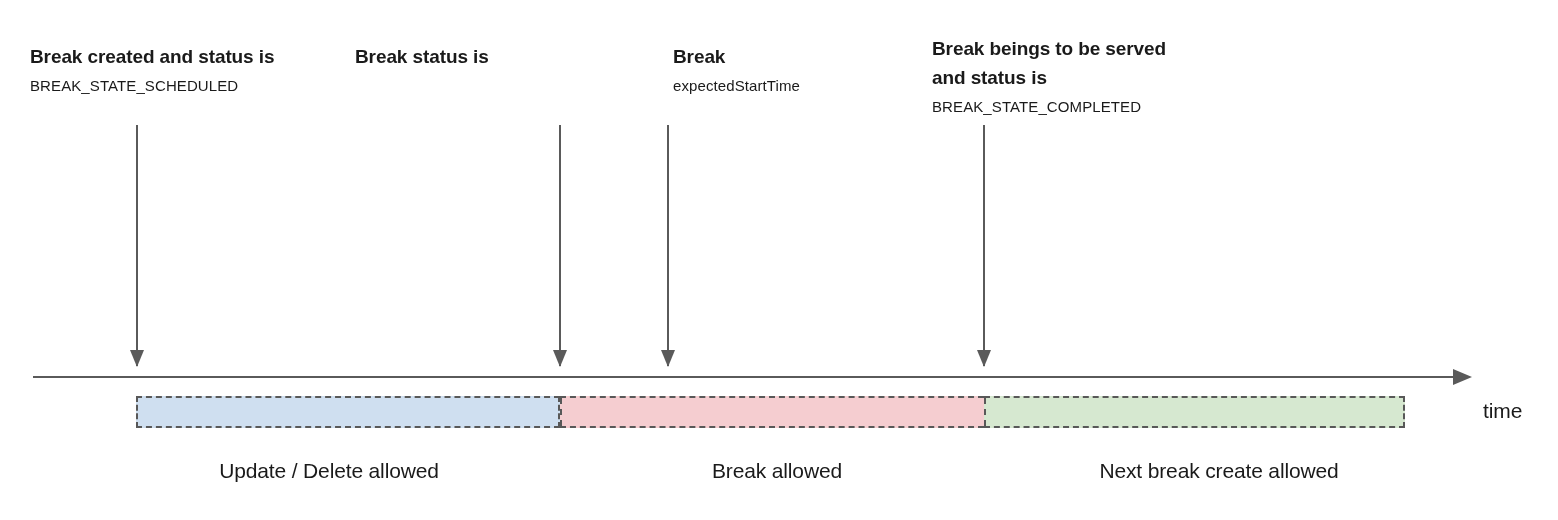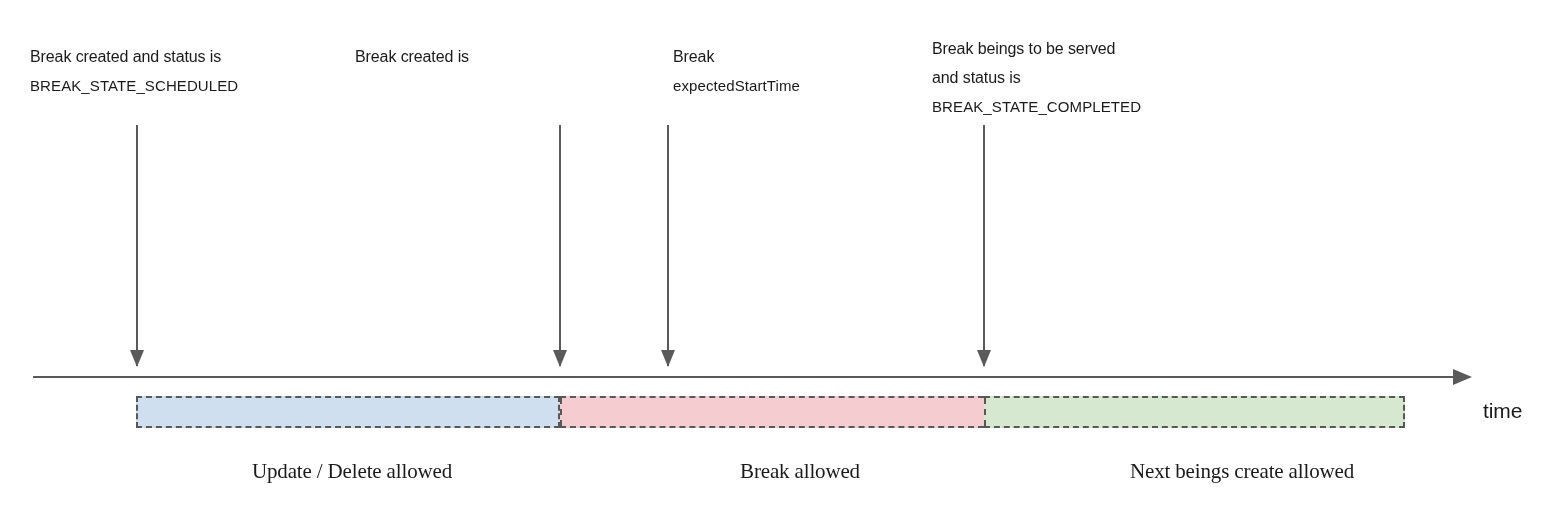--- a/index.html
+++ b/index.html
@@ -21,22 +21,23 @@
 
   
   .annot {
     position: absolute;
     color: #1a1a1a;
     line-height: 29px;
     white-space: nowrap;
   }
   .annot .prose {
     font-family: "Liberation Sans", sans-serif;
-    font-size: 16px;
+    font-size: 19px;
     letter-spacing: -0.1px;
+    font-weight: bold;
   }
   .annot .code {
     font-family: Liberation Sans, sans-serif;
     font-size: 15px;
     letter-spacing: 0.1px;
   }
   .annot .line { display: block; }
 
   
   .drop-arrow {
@@ -99,41 +100,40 @@
     top: 398px;
     width: 2px;
     height: 28px;
     border-left: 2px dashed #585858;
     box-sizing: border-box;
   }
 
   
   .caption {
     position: absolute;
-    font-family: Liberation Serif, serif;
+    font-family: Liberation Sans, sans-serif;
     font-size: 21px;
     color: #1a1a1a;
     letter-spacing: -0.15px;
     white-space: nowrap;
     transform: translateX(-50%);
-    margin-left: 23px;
   }
 </style>
 </head>
 <body>
 
 <div id="canvas">
 
   <div class="annot" style="left: 30px; top: 42px;">
     <span class="line prose">Break created and status is</span>
     <span class="line code">BREAK_STATE_SCHEDULED</span>
   </div>
 
   <div class="annot" style="left: 355px; top: 42px;">
-    <span class="line prose">Break created is</span>
+    <span class="line prose">Break status is</span>
   </div>
 
   <div class="annot" style="left: 932px; top: 34px;">
     <span class="line prose">Break beings to be served</span>
     <span class="line prose">and status is</span>
     <span class="line code">BREAK_STATE_COMPLETED</span>
   </div>
 
   <div class="annot" style="left: 673px; top: 42px;">
     <span class="line prose">Break</span>
@@ -162,15 +162,15 @@
   <div id="axis-label" style="left: 1483px; top: 363px; margin-top: 36px;">time</div>
 
   <div class="phase-bar" style="left: 136px; width: 424px; background: rgb(207, 223, 240);"></div>
   <div class="phase-bar mid" style="left: 560px; width: 424px; background: rgb(245, 205, 208);"></div>
   <div class="phase-bar last" style="left: 984px; width: 421px; background: rgb(214, 232, 208);"></div>
   <div class="seam" style="left: 560px;"></div>
   <div class="seam" style="left: 984px;"></div>
 
   <div class="caption" style="left: 329px; top: 459px;">Update / Delete allowed</div>
   <div class="caption" style="left: 777px; top: 459px;">Break allowed</div>
-  <div class="caption" style="left: 1219px; top: 459px;">Next beings create allowed</div>
+  <div class="caption" style="left: 1219px; top: 459px;">Next break create allowed</div>
 
 </div>
 
 </body></html>

